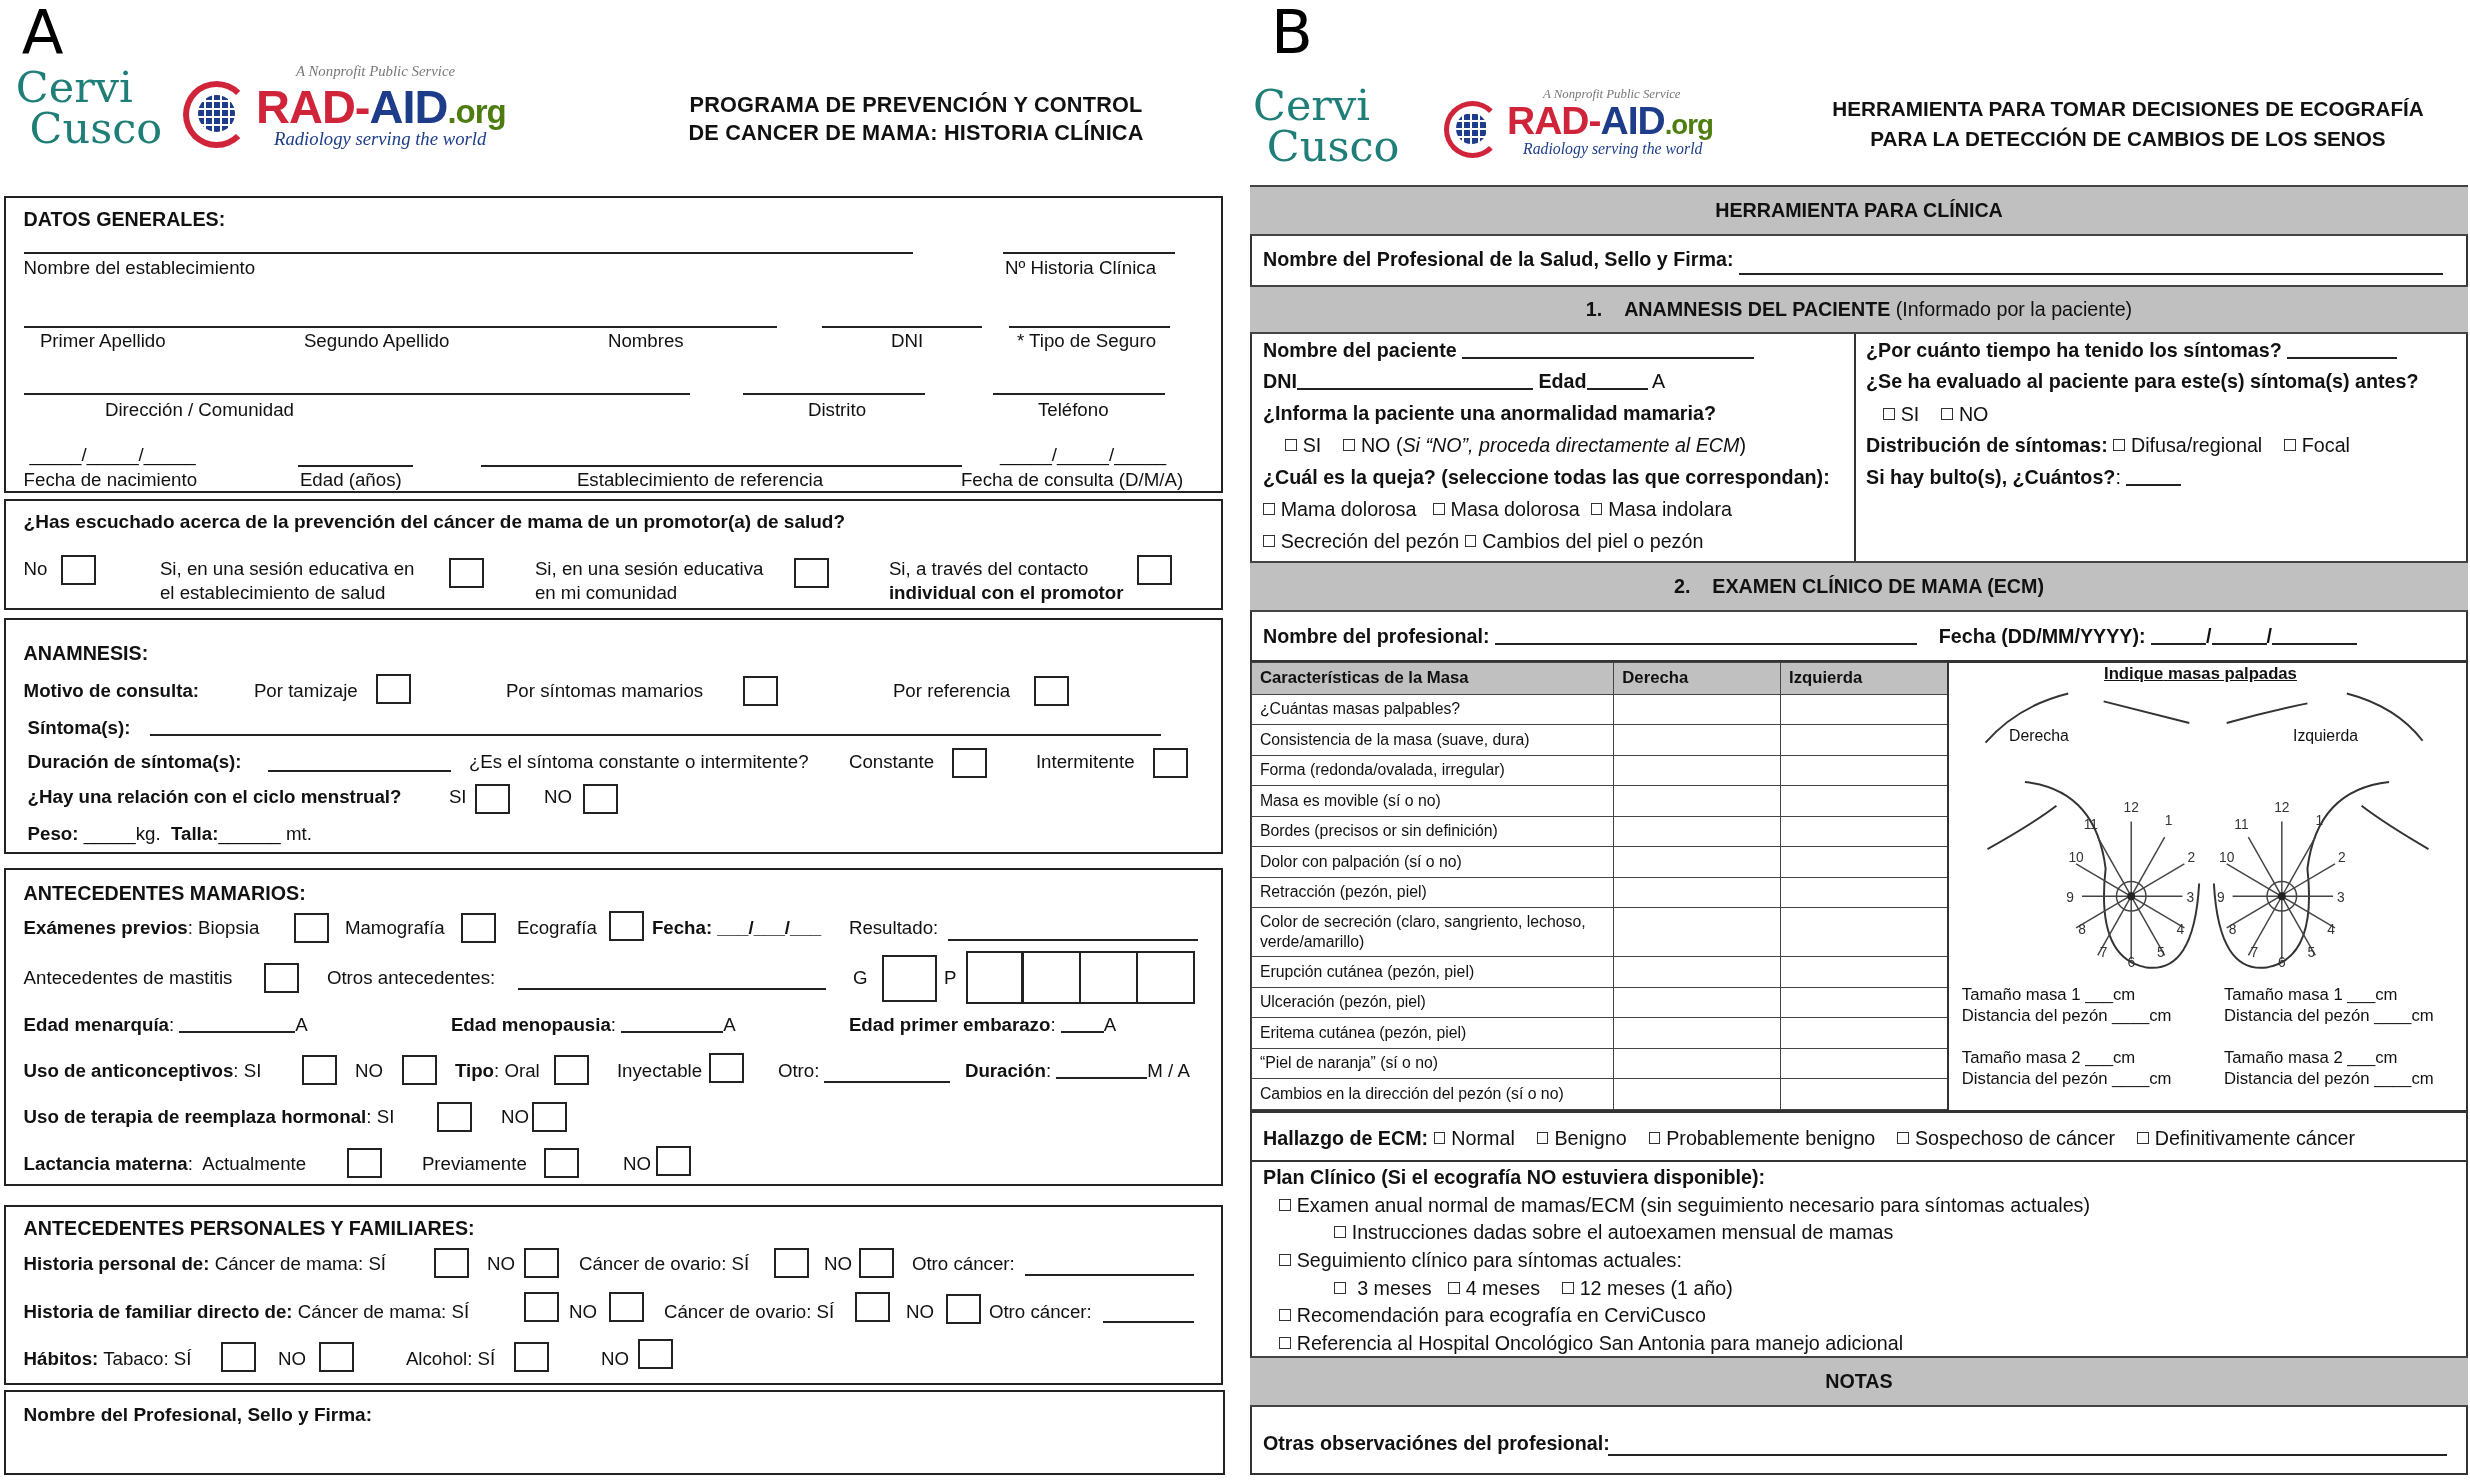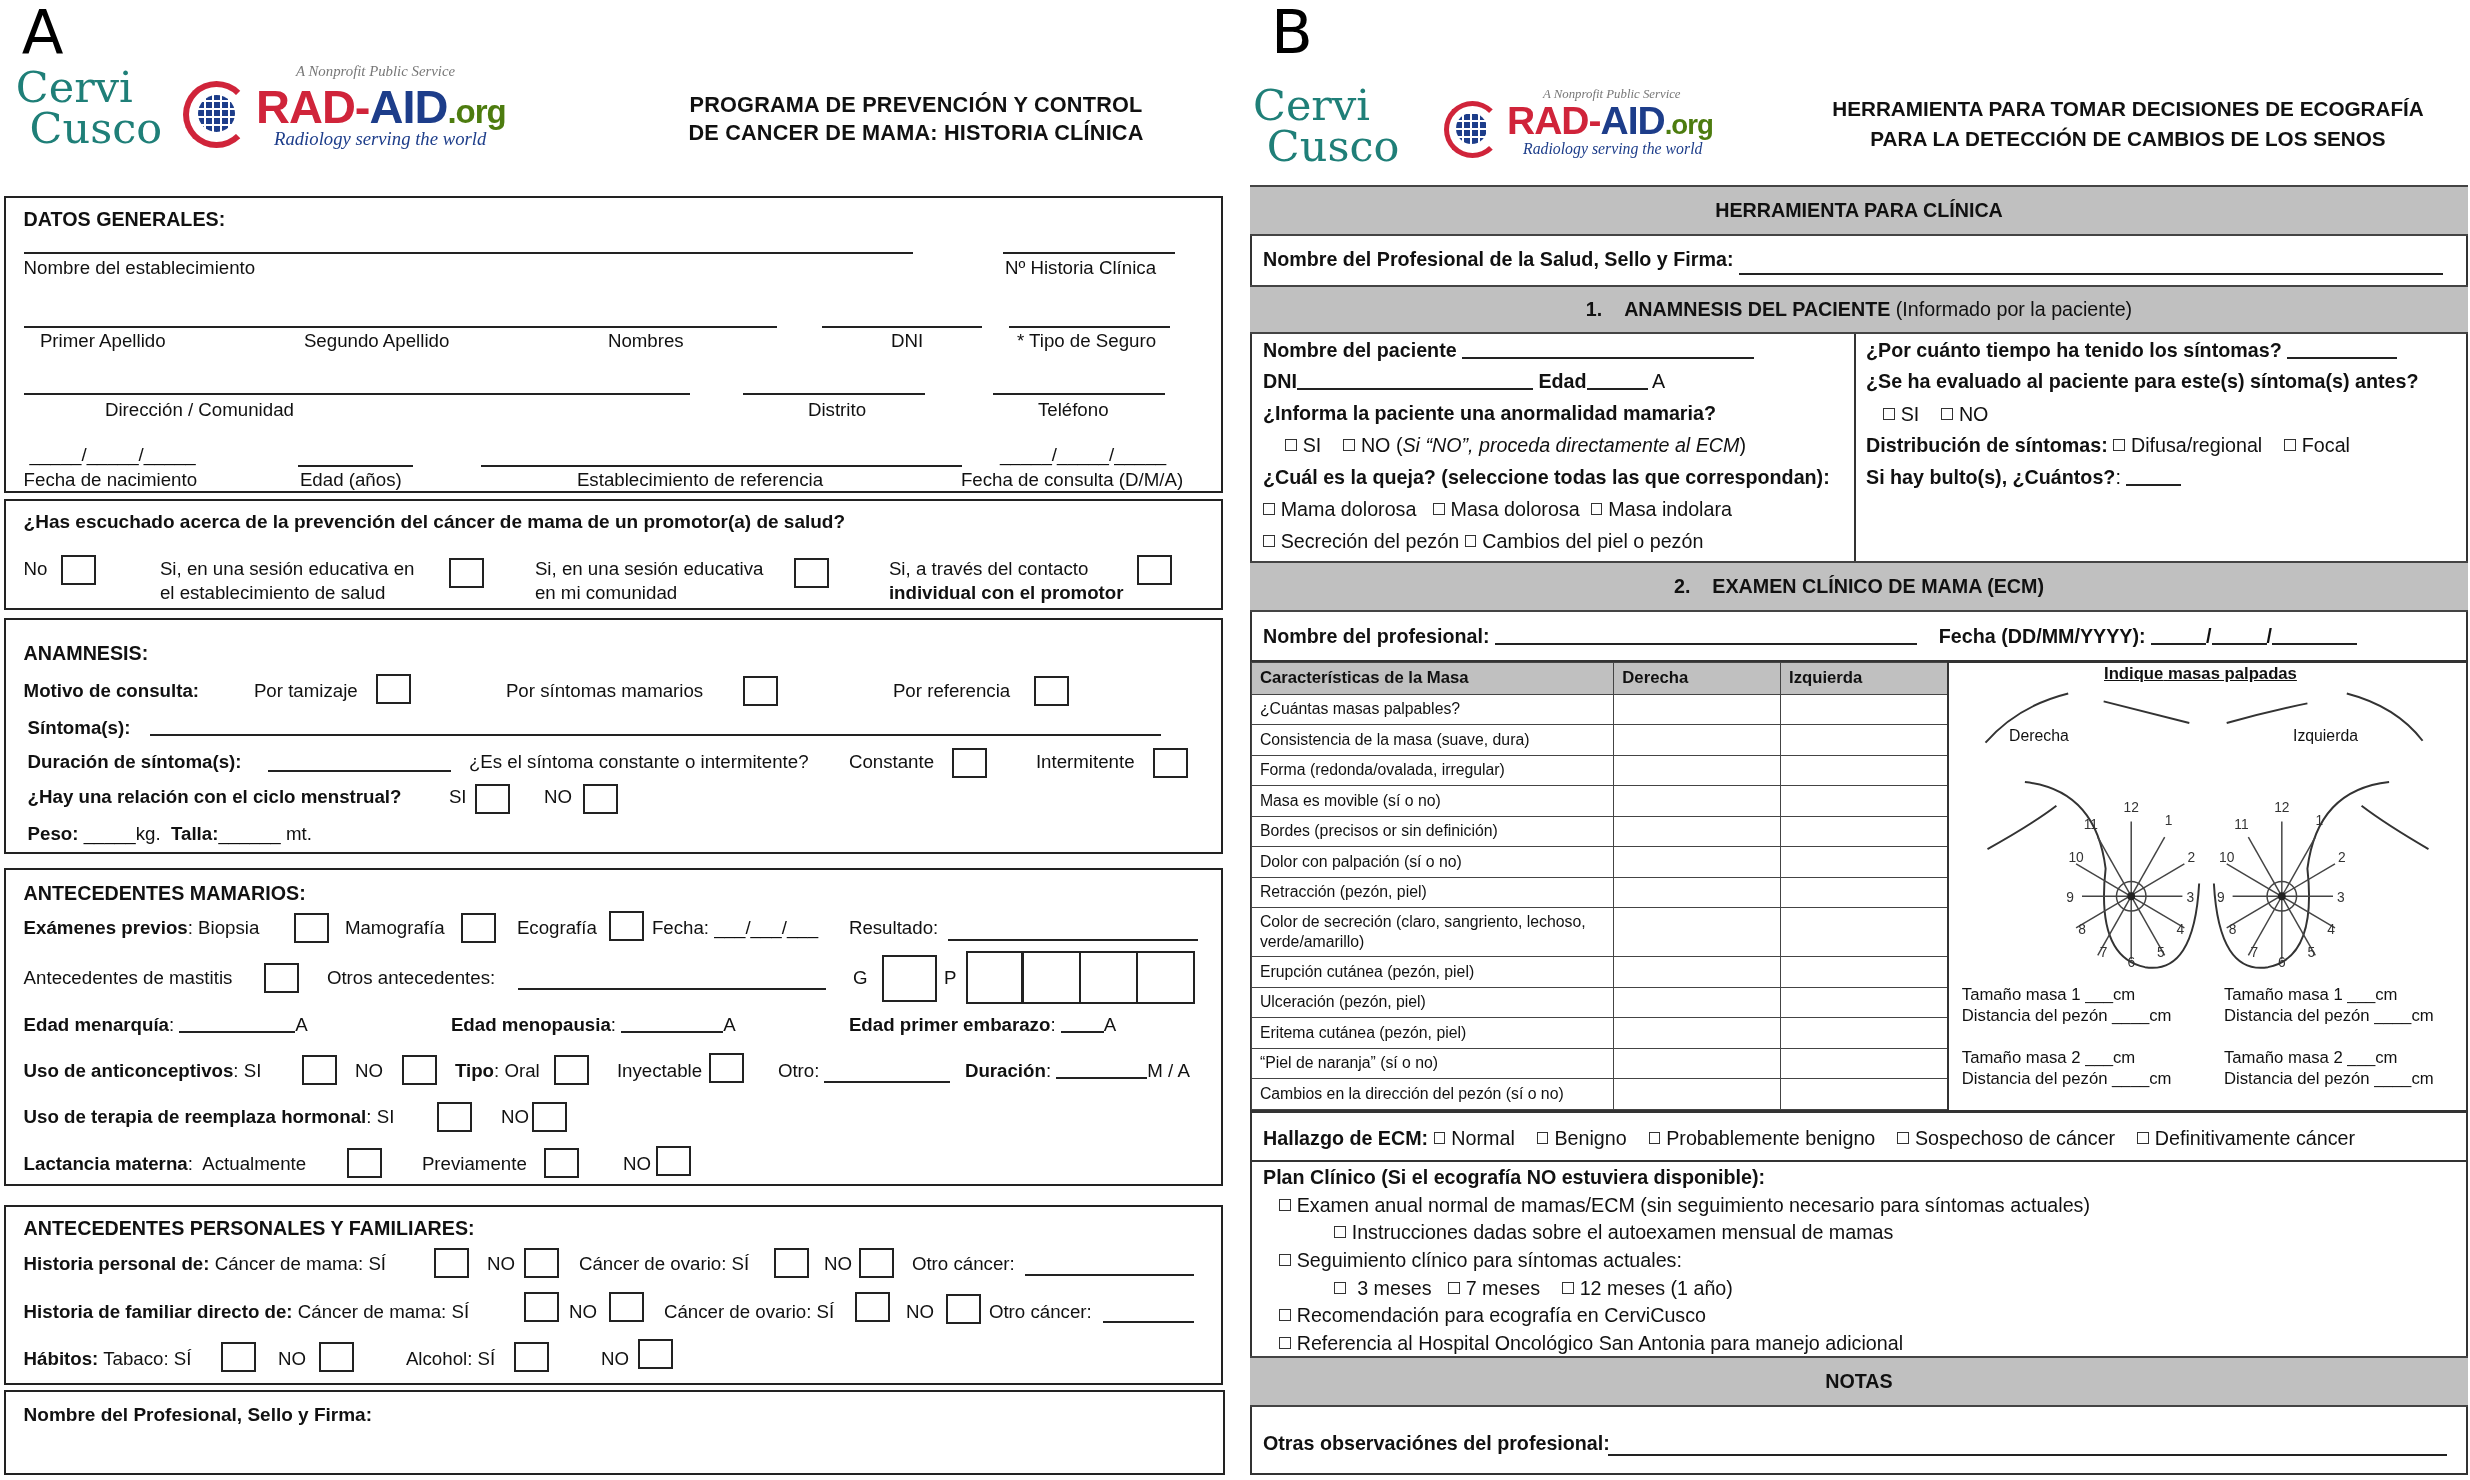--- a/index.html
+++ b/index.html
@@ -160,21 +160,21 @@
   </div>
 
   <div class="boxA" style="left:3.9px; top:868px; width:1219px; height:318px;">
     <div class="h" style="left:17.7px; top:11.8px;">ANTECEDENTES MAMARIOS:</div>
     <div class="t" style="left:17.7px; top:47px;"><span class="tb">Exámenes previos</span><span>: Biopsia</span></div>
     <div class="cb" style="left:288px; top:43px;"></div>
     <div class="t" style="left:339px; top:47px;">Mamografía</div>
     <div class="cb" style="left:455px; top:43px;"></div>
     <div class="t" style="left:511px; top:47px;">Ecografía</div>
     <div class="cb" style="left:603px; top:41px;"></div>
-    <div class="t" style="left:646px; top:47px;">Fecha: ___/___/___</div>
+    <div class="t" style="left:646px; top:47px;font-weight:bold;">Fecha: ___/___/___</div>
     <div class="t" style="left:843px; top:47px;">Resultado:</div>
     <div class="line" style="left:942px; top:69px; width:250px;"></div>
 
     <div class="t" style="left:17.7px; top:97px;">Antecedentes de mastitis</div>
     <div class="cb" style="left:258px; top:93px;"></div>
     <div class="t" style="left:321px; top:97px;">Otros antecedentes:</div>
     <div class="line" style="left:512px; top:118px; width:308px;"></div>
     <div class="t" style="left:847px; top:97px;">G</div>
     <div class="cb" style="left:876px; top:85px; width:55px; height:47px;"></div>
     <div class="t" style="left:938px; top:97px;">P</div>
@@ -491,21 +491,21 @@
     <span><span class="sq"></span><span>Definitivamente cáncer</span></span>
   </div>
   <div class="hdiv" style="left:1250px; top:1160px; width:1218px;"></div>
 
   <div class="tbB bold" style="left:1263px; top:1166px;">Plan Clínico (Si el ecografía NO estuviera disponible):</div>
   <div class="tbB" style="left:1279px; top:1194px;"><span class="sq"></span><span>Examen anual normal de mamas/ECM (sin seguimiento necesario para síntomas actuales)</span></div>
   <div class="tbB" style="left:1334px; top:1221px;"><span class="sq"></span><span>Instrucciones dadas sobre el autoexamen mensual de mamas</span></div>
   <div class="tbB" style="left:1279px; top:1249px;"><span class="sq"></span><span>Seguimiento clínico para síntomas actuales:</span></div>
   <div class="tbB" style="left:1334px; top:1277px;">
     <span><span class="sq"></span>&nbsp;<span>3 meses</span></span>&nbsp;&nbsp;
-    <span><span class="sq"></span><span>7 meses</span></span>&nbsp;&nbsp;&nbsp;
+    <span><span class="sq"></span><span>4 meses</span></span>&nbsp;&nbsp;&nbsp;
     <span><span class="sq"></span><span>12 meses (1 año)</span></span>
   </div>
   <div class="tbB" style="left:1279px; top:1304px;"><span class="sq"></span><span>Recomendación para ecografía en CerviCusco</span></div>
   <div class="tbB" style="left:1279px; top:1332px;"><span class="sq"></span><span>Referencia al Hospital Oncológico San Antonia para manejo adicional</span></div>
 
   <div class="bandB" style="left:1250px; top:1356px; width:1218px; height:51px; line-height:47px;">NOTAS</div>
   <div class="tbB bold" style="left:1263px; top:1432px;">Otras observaciónes del profesional:</div>
   <div class="line" style="left:1608px; top:1454px; width:839px;"></div>
 </div>
 

